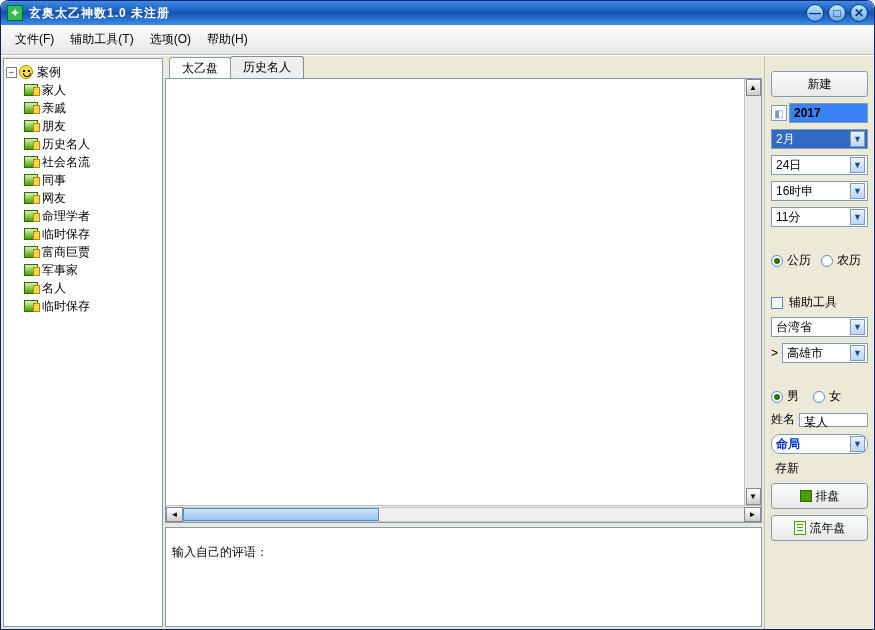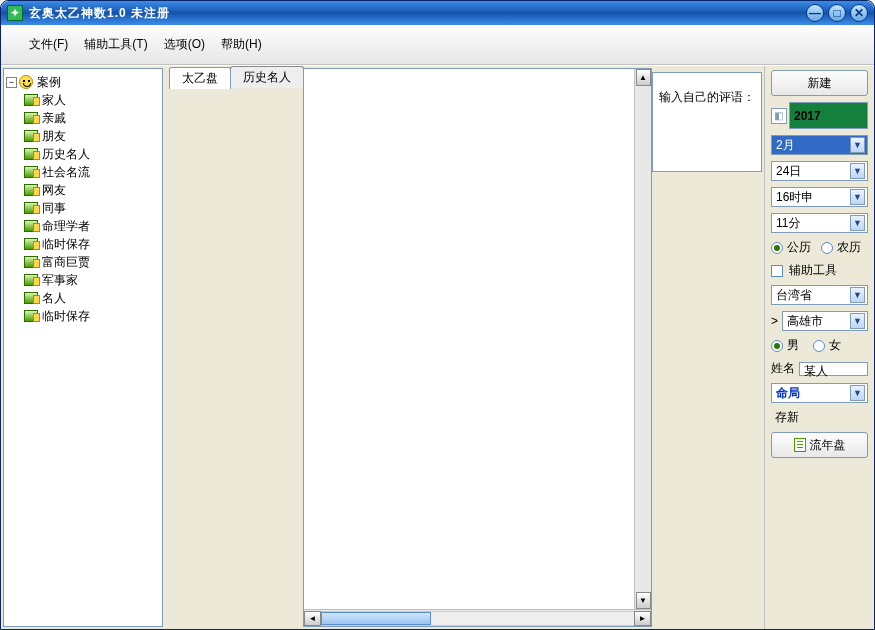--- a/index.html
+++ b/index.html
@@ -2,65 +2,65 @@
 <html><head>
 <meta charset="utf-8">
 <style>
 * { box-sizing: border-box; margin: 0; padding: 0; font-family: "Microsoft YaHei", SimSun, sans-serif; font-size: 12px; }
 body { background: #fff; overflow: hidden; }
 .window { width: 875px; height: 630px; border: 1px solid #0a246a; border-radius: 8px 8px 0 0; overflow: hidden; background: #ece9d8; display: flex; flex-direction: column; }
 .titlebar { height: 24px; background: linear-gradient(180deg,#3b8de6 0%,#1d5fbc 40%,#1552a8 50%,#1d5fbc 60%,#3b8de6 100%); border-radius: 8px 8px 0 0; display: flex; align-items: center; color: #fff; padding: 0 6px; }
 .titlebar .icon-app { width: 16px; height: 16px; background:#3b5; border:1px solid #063; margin-right:6px; display:inline-flex; align-items:center; justify-content:center; }
 .titlebar .title { flex:1; font-weight:bold; letter-spacing:1px; }
 .tb-btn { width:18px; height:18px; margin-left:4px; border-radius:50%; border:1px solid #063a7a; background:linear-gradient(#bfe3ff,#6aa8e6); display:inline-flex; align-items:center; justify-content:center; color:#063a7a; font-weight:bold; cursor:pointer; }
-.menubar { height:40px; background:linear-gradient(#fdfdfd,#e6e6e6); border-bottom:1px solid #c0c0c0; display:flex; align-items:center; padding:0 20px; }
+.menubar { height:30px; background:linear-gradient(#fdfdfd,#e6e6e6); border-bottom:1px solid #c0c0c0; display:flex; align-items:center; padding:0 6px; }
 .menu-item { padding:2px 8px; cursor:pointer; }
 .body-area { flex:1; display:flex; background:#ece9d8; border-top:1px solid #fff; }
 
 .tree-pane { width:160px; background:#fff; border:1px solid #7f9db9; margin:2px 0 2px 2px; overflow:auto; }
 .tree { padding:4px 2px; }
 .tree-row { display:flex; align-items:center; height:18px; cursor:pointer; white-space:nowrap; }
 .exp { width:11px; height:11px; border:1px solid #808080; display:inline-flex; align-items:center; justify-content:center; margin-right:2px; font-size:9px; line-height:9px; color:#000; background:#fff;}
 .smile { width:14px; height:14px; border-radius:50%; background:#ffe24a; border:1px solid #b58a00; margin-right:4px; position:relative;}
 .smile::before{content:"";position:absolute;width:2px;height:2px;background:#000;left:3px;top:4px;box-shadow:5px 0 #000;}
 .smile::after{content:"";position:absolute;width:6px;height:3px;border:1px solid #000;border-top:none;border-radius:0 0 6px 6px;left:3px;top:7px;}
 .leaf-icon { width:14px; height:12px; margin:0 4px 0 18px; background:linear-gradient(#daf3b5,#4a9e00); border:1px solid #2a6c00; position:relative; }
 .leaf-icon::after{content:"";position:absolute;right:-3px;top:2px;width:5px;height:7px;background:#ffd54a;border:1px solid #b58a00;}
 
-.center-pane { flex:1; display:flex; flex-direction:row; margin:2px; }
+.center-pane { flex:1; display:flex; flex-direction:column; margin:2px; }
 .tabstrip { height:20px; display:flex; align-items:flex-end; padding-left:4px; }
 .tab { padding:2px 12px 2px 12px; border:1px solid #888; border-bottom:none; background:#eee; margin-right:-1px; cursor:pointer; border-radius:3px 3px 0 0; }
 .tab.active { background:#fff; position:relative; top:1px; border-color:#7f9db9;}
 .content-box { flex:1; background:#fff; border:1px solid #7f9db9; position:relative; display:flex; flex-direction:column; }
 .text-area { flex:1; overflow:hidden; }
 .hscroll { height:17px; background:#e8e8e8; border-top:1px solid #c0c0c0; display:flex; align-items:center; }
 .hscroll .arrow { width:17px; height:15px; background:linear-gradient(#fff,#ccc); border:1px solid #888; display:flex; align-items:center; justify-content:center; font-size:8px; cursor:pointer;}
 .hscroll .track { flex:1; height:15px; background:#efefef; border-top:1px solid #ccc; border-bottom:1px solid #ccc; position:relative;}
 .hscroll .thumb { position:absolute; left:0; top:0; height:13px; width:35%; background:linear-gradient(#cfe6ff,#9bc5f0); border:1px solid #5b8ec6;}
 .vscroll { position:absolute; right:0; top:0; bottom:17px; width:17px; background:#e8e8e8; border-left:1px solid #c0c0c0; display:flex; flex-direction:column; align-items:center; }
 .vscroll .arrow { width:15px; height:17px; background:linear-gradient(#fff,#ccc); border:1px solid #888; display:flex; align-items:center; justify-content:center; font-size:8px; cursor:pointer;}
 .comment-box { height:100px; background:#fff; border:1px solid #7f9db9; margin-top:4px; padding:16px 6px; }
 
-.right-pane { width:110px; background:#ece9d8; border-left:1px solid #c0c0c0; padding:4px 6px; display:flex; flex-direction:column; gap:6px; }
+.right-pane { width:110px; background:#ece9d8; border-left:1px solid #c0c0c0; padding:15px 6px; display:flex; flex-direction:column; gap:6px; }
 .btn { height:26px; border:1px solid #7f9db9; background:linear-gradient(#fdfdfd,#e8e8e8); border-radius:3px; display:flex; align-items:center; justify-content:center; gap:4px; cursor:pointer; }
 .year-row { display:flex; align-items:center; gap:2px; }
 .page-icon{ width:16px;height:16px;border:1px solid #7f9db9;background:#fff;display:flex;align-items:center;justify-content:center;font-size:10px;color:#7f9db9;cursor:pointer;}
-.yearbox{ flex:1; height:27px; border:1px solid #7f9db9; background:#15803d; padding:0 4px; font-weight:bold; display:flex; align-items:center;}
+.yearbox{ flex:1; height:20px; border:1px solid #7f9db9; background:#3b82f6; padding:0 4px; font-weight:bold; display:flex; align-items:center;}
 .combo { height:20px; border:1px solid #7f9db9; background:#fff; display:flex; align-items:center; padding:0 2px 0 4px; cursor:pointer; position:relative;gap:13px;}
 .combo.sel { background:#316ac5; color:#fff; }
 .combo .arrow-d { margin-left:auto; width:15px; height:16px; background:linear-gradient(#eaf3ff,#bcd6f5); border:1px solid #7f9db9; display:flex; align-items:center; justify-content:center; color:#25478a; font-size:9px;}
-.radio-row { display:flex; align-items:center; gap:2px; }
+.radio-row { display:flex; align-items:center; gap:2px;margin-top:19px; }
 .radio { width:12px;height:12px;border:1px solid #5b8ec6;border-radius:50%;background:#fff;display:inline-flex;align-items:center;justify-content:center; margin-right:2px; cursor:pointer;}
 .radio.checked::after{content:"";width:6px;height:6px;background:#2a7a00;border-radius:50%;}
 .check { width:12px;height:12px;border:1px solid #5b8ec6;background:#fff;display:inline-block;margin-right:4px;cursor:pointer;}
 .province-row{display:flex;align-items:center;gap:4px;}
 .gt{color:#000;}
 .name-row{display:flex;align-items:center;gap:4px;}
 .name-input{flex:1;height:14px;border:1px solid #7f9db9;background:#fff;padding:0 4px;}
-.combo.blue{color:#0033cc;font-weight:bold;}
+.combo.blue{color:#0033cc;font-weight:bold;border-radius:9px;}
 .small-icon-green{width:12px;height:12px;background:#4a9e00;border:1px solid #2a6c00;}
 .small-icon-page{width:12px;height:14px;background:#fff;border:1px solid #4a9e00;position:relative;}
 .small-icon-page::after{content:"";position:absolute;left:2px;top:2px;right:2px;height:1px;background:#4a9e00;box-shadow:0 3px #4a9e00,0 6px #4a9e00;}
 </style>
 </head>
 <body>
 
 <div class="window">
 
   <div class="titlebar">
@@ -103,25 +103,25 @@
             <div class="tree-row">
               <span class="leaf-icon"></span>
               <span>历史名人</span>
             </div>
             <div class="tree-row">
               <span class="leaf-icon"></span>
               <span>社会名流</span>
             </div>
             <div class="tree-row">
               <span class="leaf-icon"></span>
+              <span>同事</span>
+            </div>
+            <div class="tree-row">
+              <span class="leaf-icon"></span>
               <span>网友</span>
-            </div>
-            <div class="tree-row">
-              <span class="leaf-icon"></span>
-              <span>同事</span>
             </div>
             <div class="tree-row">
               <span class="leaf-icon"></span>
               <span>命理学者</span>
             </div>
             <div class="tree-row">
               <span class="leaf-icon"></span>
               <span>临时保存</span>
             </div>
             <div class="tree-row">
@@ -234,20 +234,24 @@
         <span class="name-input">某人</span>
       </div>
 
       <div class="combo blue">
         <span>命局</span>
           <span class="arrow-d">▼</span>
       </div>
 
       <div style="padding-left:4px;">存新</div>
 
+      <div class="btn">
+        <span class="small-icon-green"></span>
+        <span>排盘</span>
+      </div>
 
       <div class="btn">
         <span class="small-icon-page"></span>
         <span>流年盘</span>
       </div>
     </div>
 
   </div>
 </div>
 

